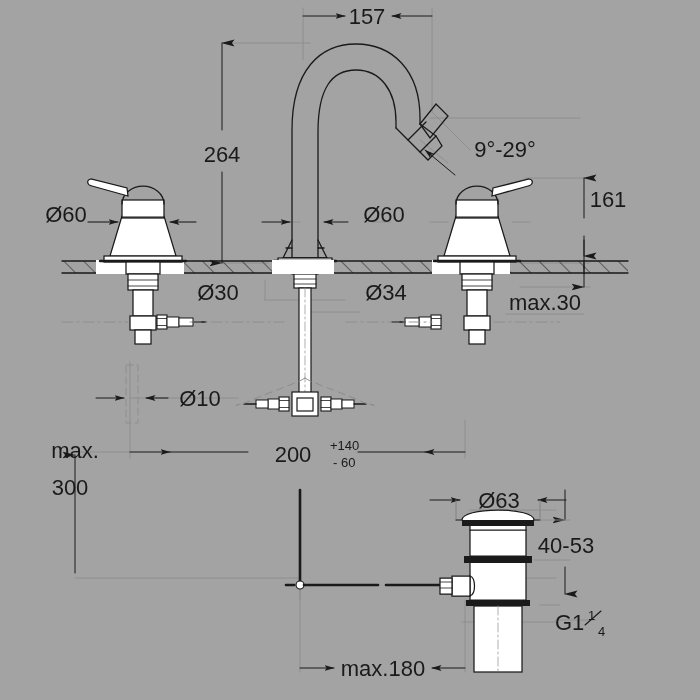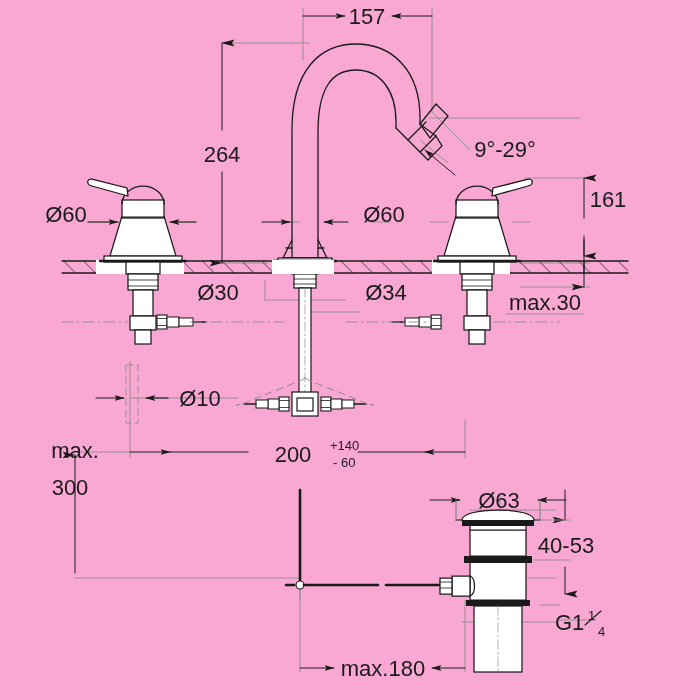--- a/index.html
+++ b/index.html
@@ -1,18 +1,18 @@
 <!DOCTYPE html>
 <html><head>
 <meta charset="utf-8">
 <style>
   html,body{margin:0;padding:0;background:#ffffff;}
   body{width:700px;height:700px;overflow:hidden;
        font-family:"Liberation Sans",sans-serif;color:#1a1a1a;}
-  #stage{position:relative;width:700px;height:700px;background:#f9a8d4;}
+  #stage{position:relative;width:700px;height:700px;background:#a3a3a3;}
   svg{display:block;}
   .dimtext{font-family:"Liberation Sans",sans-serif;font-size:22px;fill:#1a1a1a;}
   .dimtext-sm{font-family:"Liberation Sans",sans-serif;font-size:13px;fill:#1a1a1a;}
 </style>
 </head>
 <body>
 
 <div id="stage">
 <svg width="700" height="700" viewBox="0 0 700 700">
 

